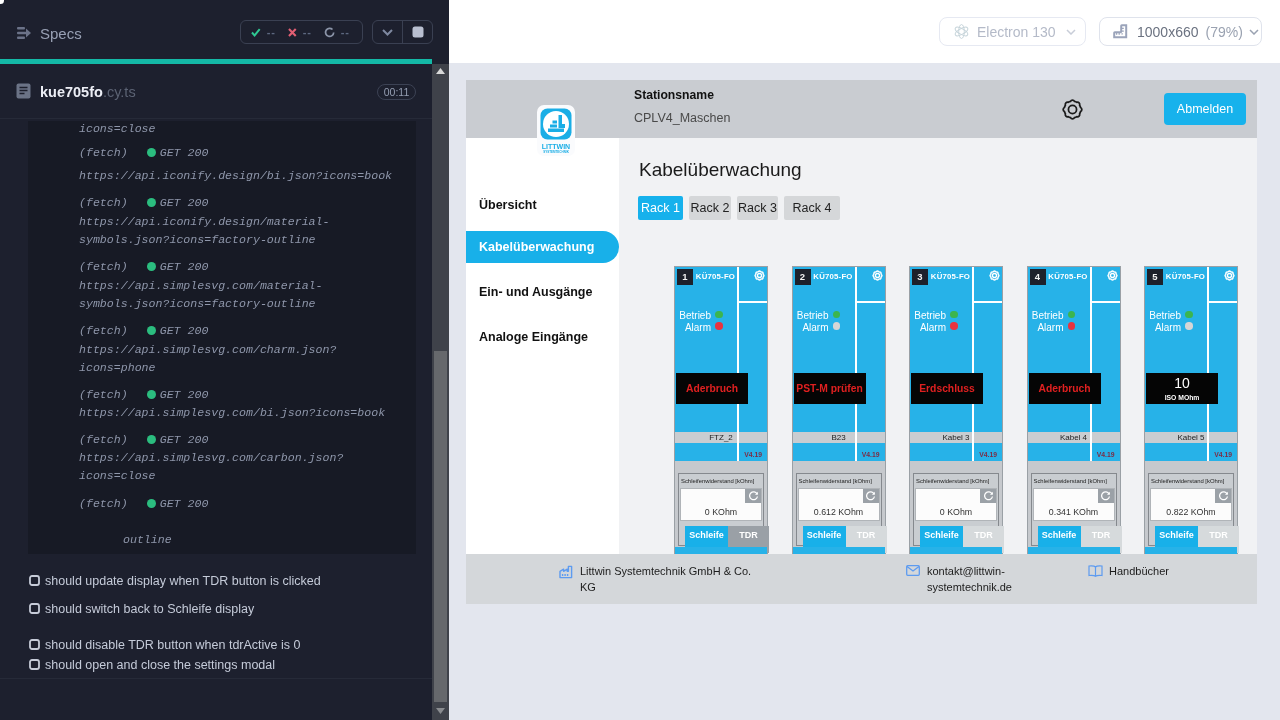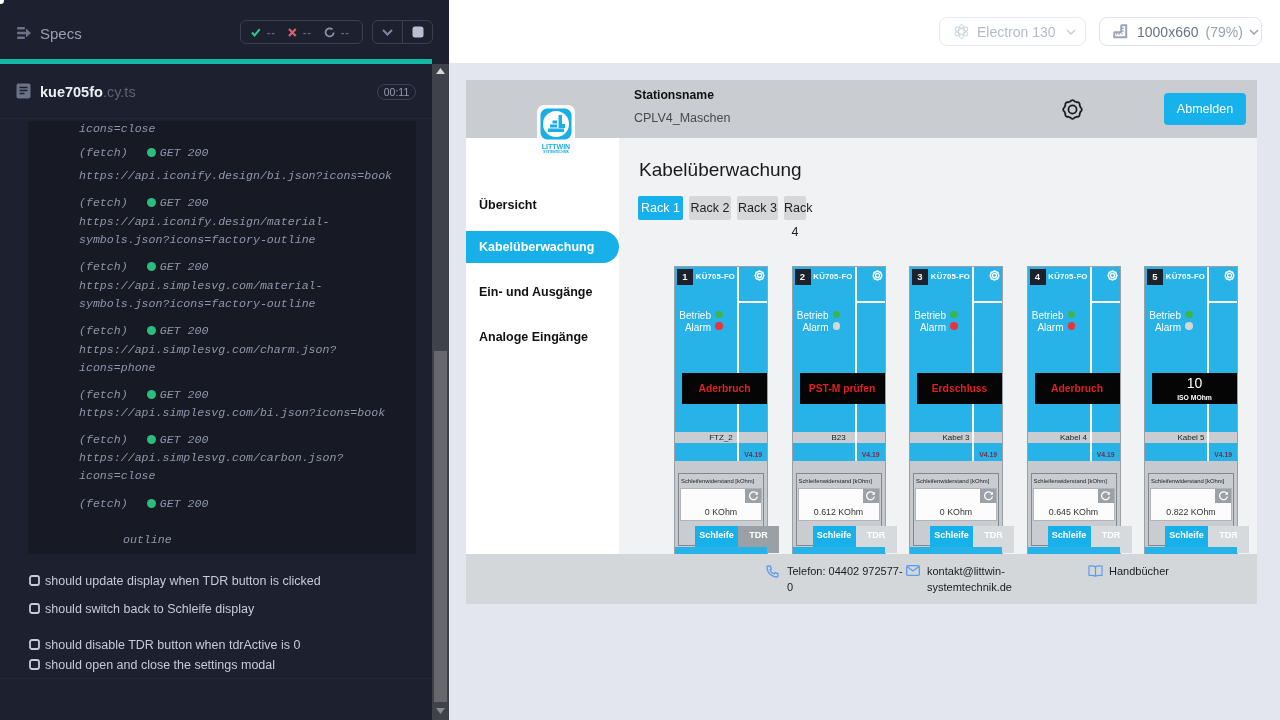--- a/index.html
+++ b/index.html
@@ -53,30 +53,30 @@
 .fitem svg { position:absolute; left:-21px; top:1px; }
 
 .card { position:absolute; top:186px; width:94px; height:288px; background:#27b2e8; border:1px solid #9aa0a5; }
 .card .numbox { position:absolute; left:2px; top:2px; width:16px; height:16px; background:#1d212b; color:#f2f2f2; font-size:9.5px; font-weight:bold; text-align:center; line-height:16px; }
 .card .ctitle { position:absolute; left:19px; top:5px; width:43px; text-align:center; color:#fff; font-size:7.8px; font-weight:bold; letter-spacing:0.2px; }
 .card .vline { position:absolute; left:62px; top:0; width:2.3px; height:194px; background:#fff; z-index:2; }
 .card .hline { position:absolute; left:64.3px; top:33.5px; width:28px; height:2.3px; background:#fff; }
 .card .cgear { position:absolute; left:78px; top:2px; }
 .card .stat { position:absolute; left:0; width:36px; text-align:right; color:#fff; font-size:10px; }
 .card .sdot { position:absolute; left:40px; width:7.5px; height:7.5px; border-radius:50%; }
-.card .alarmbox { position:absolute; left:7px; top:106px; width:85px; height:31px; background:#050505; z-index:3; color:#e02020; font-weight:bold; font-size:10.3px; display:flex; align-items:center; justify-content:center; }
+.card .alarmbox { position:absolute; left:1px; top:106px; width:72px; height:31px; background:#050505; z-index:3; color:#e02020; font-weight:bold; font-size:10.3px; display:flex; align-items:center; justify-content:center; }
 .card .clabel { position:absolute; left:0; top:165px; width:92px; height:11px; background:#c9cdd1; color:#222; font-size:8px; text-align:center; line-height:11px; }
 .card .ver { position:absolute; right:5px; top:184px; font-size:6.8px; color:#7c2d45; font-weight:bold; }
 .card .gstrip { position:absolute; left:0; top:194px; width:92px; height:86px; background:#c6c9cd; }
 .card .panel { position:absolute; left:3px; top:206px; width:86px; height:73px; background:#c9cdd1; border:1px solid #85898e; }
 .card .plabel { position:absolute; left:2px; top:3.5px; font-size:5.9px; color:#222; white-space:nowrap; }
 .card .pwhite { position:absolute; left:1px; top:14px; width:82px; height:33px; background:#fcfcfc; border:1px solid #b0b4b8; }
 .card .prefresh { position:absolute; right:0px; top:0px; width:16px; height:14px; background:#9ba1a7; display:flex; align-items:center; justify-content:center; }
 .card .pval { position:absolute; left:0; top:18px; width:100%; text-align:center; font-size:8.8px; color:#333; }
-.card .pbtns { position:absolute; left:16px; top:52px; width:84px; height:27px; display:flex;justify-content:center; }
+.card .pbtns { position:absolute; left:6px; top:52px; width:84px; height:27px; display:flex;justify-content:center; }
 .card .pbtns .b1 { width:43px; background:#18b0e9; color:#fff; font-size:9px; font-weight:bold; text-align:center; line-height:19px; }
 .card .pbtns .b2 { width:41px; background:#d6dadc; color:#fff; font-size:9px; font-weight:bold; text-align:center; line-height:19px; }
 .card .pbtns .b2.dark { background:#9aa0a6; }
 .card .bstrip { position:absolute; left:0; top:280px; width:92px; height:8px; background:#27b2e8; }
 </style>
 </head>
 <body>
 <div id="leftpanel">
   <div style="position:absolute;left:-3px;top:-3px;width:7px;height:7px;border-radius:50%;background:#fff;z-index:9"></div>
   <div id="lp-head">
@@ -232,21 +232,21 @@
       <div class="navitem" style="top:60px">Übersicht</div>
       <div id="navpill">Kabelüberwachung</div>
       <div class="navitem" style="top:147px">Ein- und Ausgänge</div>
       <div class="navitem" style="top:192px">Analoge Eingänge</div>
     </div>
     <div id="app-main">
       <div id="app-h1">Kabelüberwachung</div>
       <div class="rackbtn active" style="left:19px;width:45px">Rack 1</div>
       <div class="rackbtn" style="left:70px;width:42px">Rack 2</div>
       <div class="rackbtn" style="left:118px;width:41px">Rack 3</div>
-      <div class="rackbtn" style="left:165px;width:22px">Rack 4</div>
+      <div class="rackbtn" style="left:165px;width:56px">Rack 4</div>
     </div>
     <div id="cards">
         <div class="card" style="left: 208px; top: 186px;">
           <div class="numbox">1</div>
           <div class="ctitle">KÜ705-FO</div>
           <div class="vline"></div>
           <div class="hline"></div>
           <svg class="cgear" width="13" height="13" viewBox="0 0 24 24">
             <path fill="none" stroke="#fff" stroke-width="2.6" d="M 19.18 10.21 A 2.0 2.0 0 0 1 19.18 13.79 A 7.4 7.4 0 0 1 18.34 15.81 A 2.0 2.0 0 0 1 15.81 18.34 A 7.4 7.4 0 0 1 13.79 19.18 A 2.0 2.0 0 0 1 10.21 19.18 A 7.4 7.4 0 0 1 8.19 18.34 A 2.0 2.0 0 0 1 5.66 15.81 A 7.4 7.4 0 0 1 4.82 13.79 A 2.0 2.0 0 0 1 4.82 10.21 A 7.4 7.4 0 0 1 5.66 8.19 A 2.0 2.0 0 0 1 8.19 5.66 A 7.4 7.4 0 0 1 10.21 4.82 A 2.0 2.0 0 0 1 13.79 4.82 A 7.4 7.4 0 0 1 15.81 5.66 A 2.0 2.0 0 0 1 18.34 8.19 A 7.4 7.4 0 0 1 19.18 10.21 Z"></path>
             <circle cx="12" cy="12" r="3.8" fill="none" stroke="#fff" stroke-width="2.6"></circle>
@@ -366,21 +366,21 @@
           <div class="gstrip"></div>
           <div class="panel">
             <div class="plabel">Schleifenwiderstand [kOhm]</div>
             <div class="pwhite">
               <div class="prefresh">
                 <svg width="11" height="11" viewBox="0 0 12 12">
                   <path d="M 9.9 3.2 A 4.3 4.3 0 1 0 10.3 6" fill="none" stroke="#fff" stroke-width="1.4"></path>
                   <path d="M10.8 0.8 V4 H7.6 Z" fill="#fff"></path>
                 </svg>
               </div>
-              <div class="pval">0.645 KOhm</div>
+              <div class="pval">0.341 KOhm</div>
             </div>
             <div class="pbtns">
               <div class="b1">Schleife</div>
               <div class="b2">TDR</div>
             </div>
           </div>
           <div class="bstrip"></div>
         </div>
         <div class="card" style="left: 678px; top: 186px;">
           <div class="numbox">5</div>
@@ -415,25 +415,26 @@
             </div>
             <div class="pbtns">
               <div class="b1">Schleife</div>
               <div class="b2">TDR</div>
             </div>
           </div>
           <div class="bstrip"></div>
         </div>
       </div>
     <div id="app-footer">
-      <div class="fitem" style="left:321px;width:118px">
-        <svg width="13" height="13" viewBox="0 0 13 13">
-            <path d="M2 1 C1.5 1 1 1.5 1 2 C1 7.5 5.5 12 11 12 C11.5 12 12 11.5 12 11 V8.8 L9.2 7.6 L8 9 C6 8 5 7 4 5 L5.4 3.8 L4.2 1 Z" fill="none" stroke="#5d9bf0" stroke-width="1.3"></path>
-          </svg>
-        Telefon: 04402 972577-0
+      <div class="fitem" style="left:114px;width:176px">
+        <svg width="14" height="14" viewBox="0 0 14 14">
+            <path d="M1 12.6 V6.3 L4.6 4.2 V6.3 L8.2 4.2 V6.3 H9.4 V1.4 H12.6 V12.6 Z" fill="none" stroke="#5d9bf0" stroke-width="1.4" stroke-linejoin="round"></path>
+            <path d="M3.6 9 v2 M6.1 9 v2 M8.6 9 v2" stroke="#5d9bf0" stroke-width="1.4"></path>
+          </svg>
+        Littwin Systemtechnik GmbH &amp; Co. KG
       </div>
       <div class="fitem" style="left:461px;width:86px">
         <svg width="14" height="11" viewBox="0 0 14 11">
             <rect x="0.7" y="0.7" width="12.6" height="9.6" rx="1" fill="none" stroke="#5d9bf0" stroke-width="1.3"></rect>
             <path d="M1 1.5 L7 6 L13 1.5" fill="none" stroke="#5d9bf0" stroke-width="1.3"></path>
           </svg>
         kontakt@littwin-systemtechnik.de
       </div>
       <div class="fitem" style="left:643px;width:120px">
         <svg width="15" height="12" viewBox="0 0 15 12">

